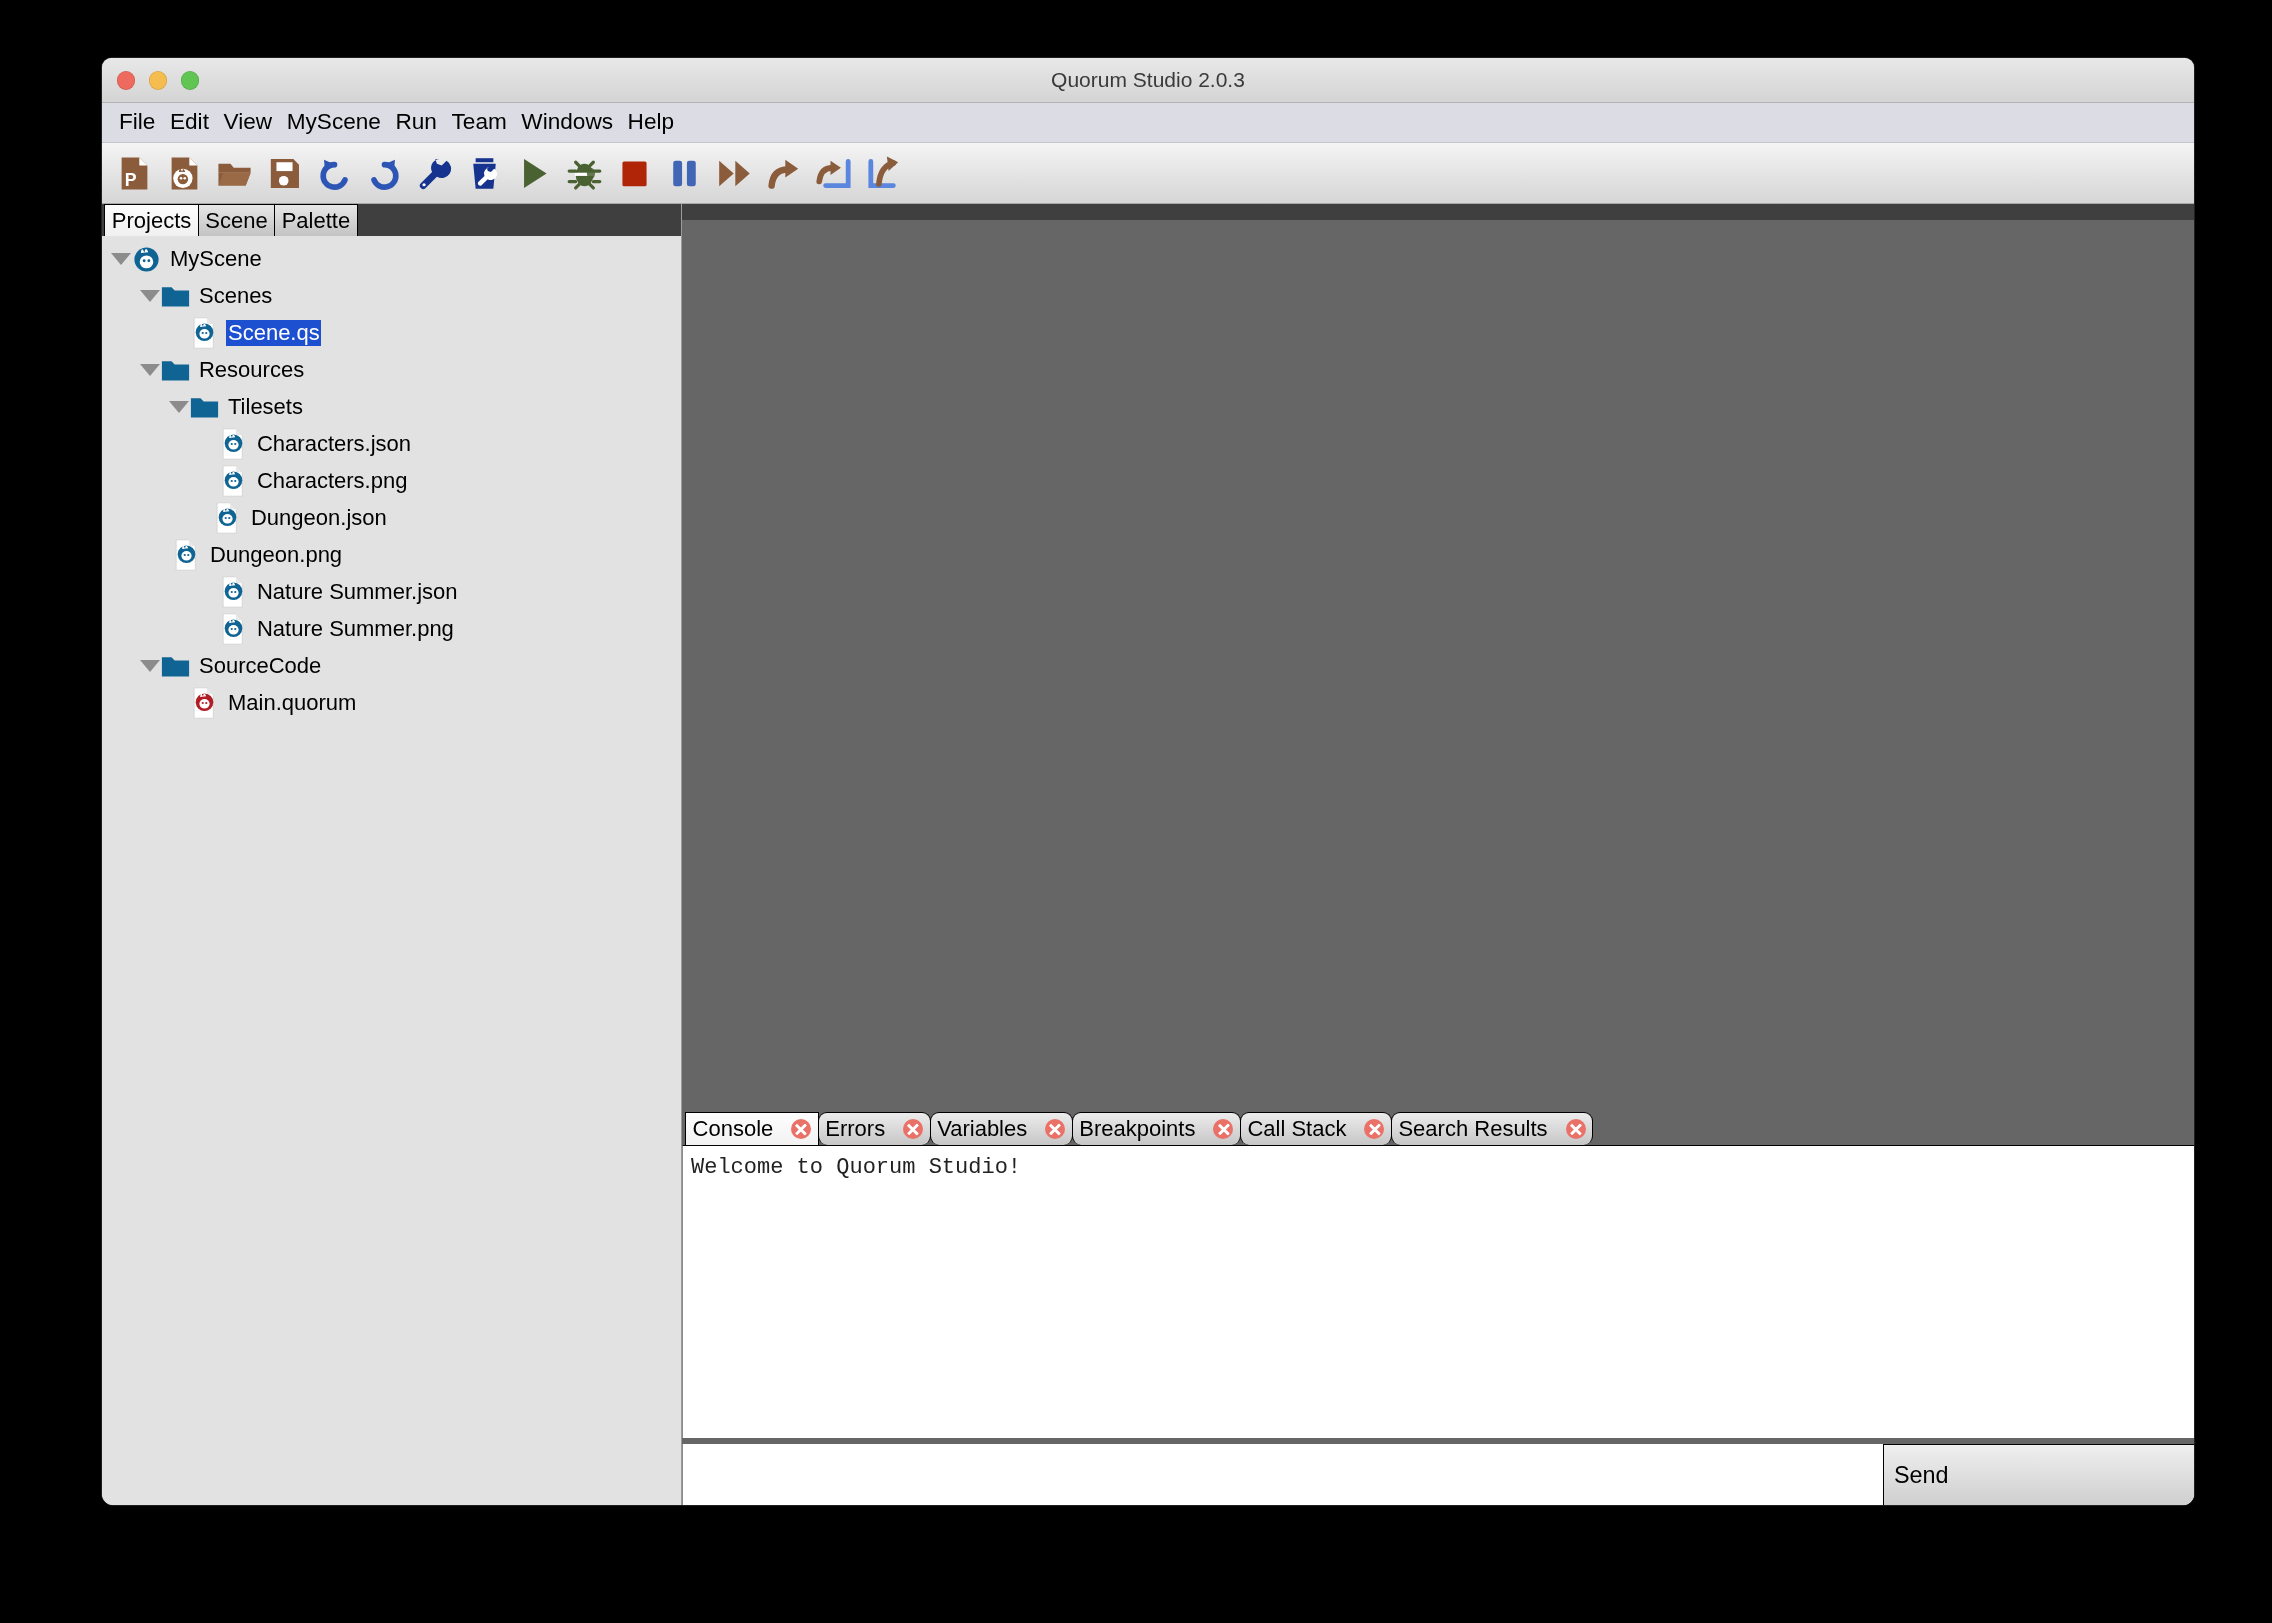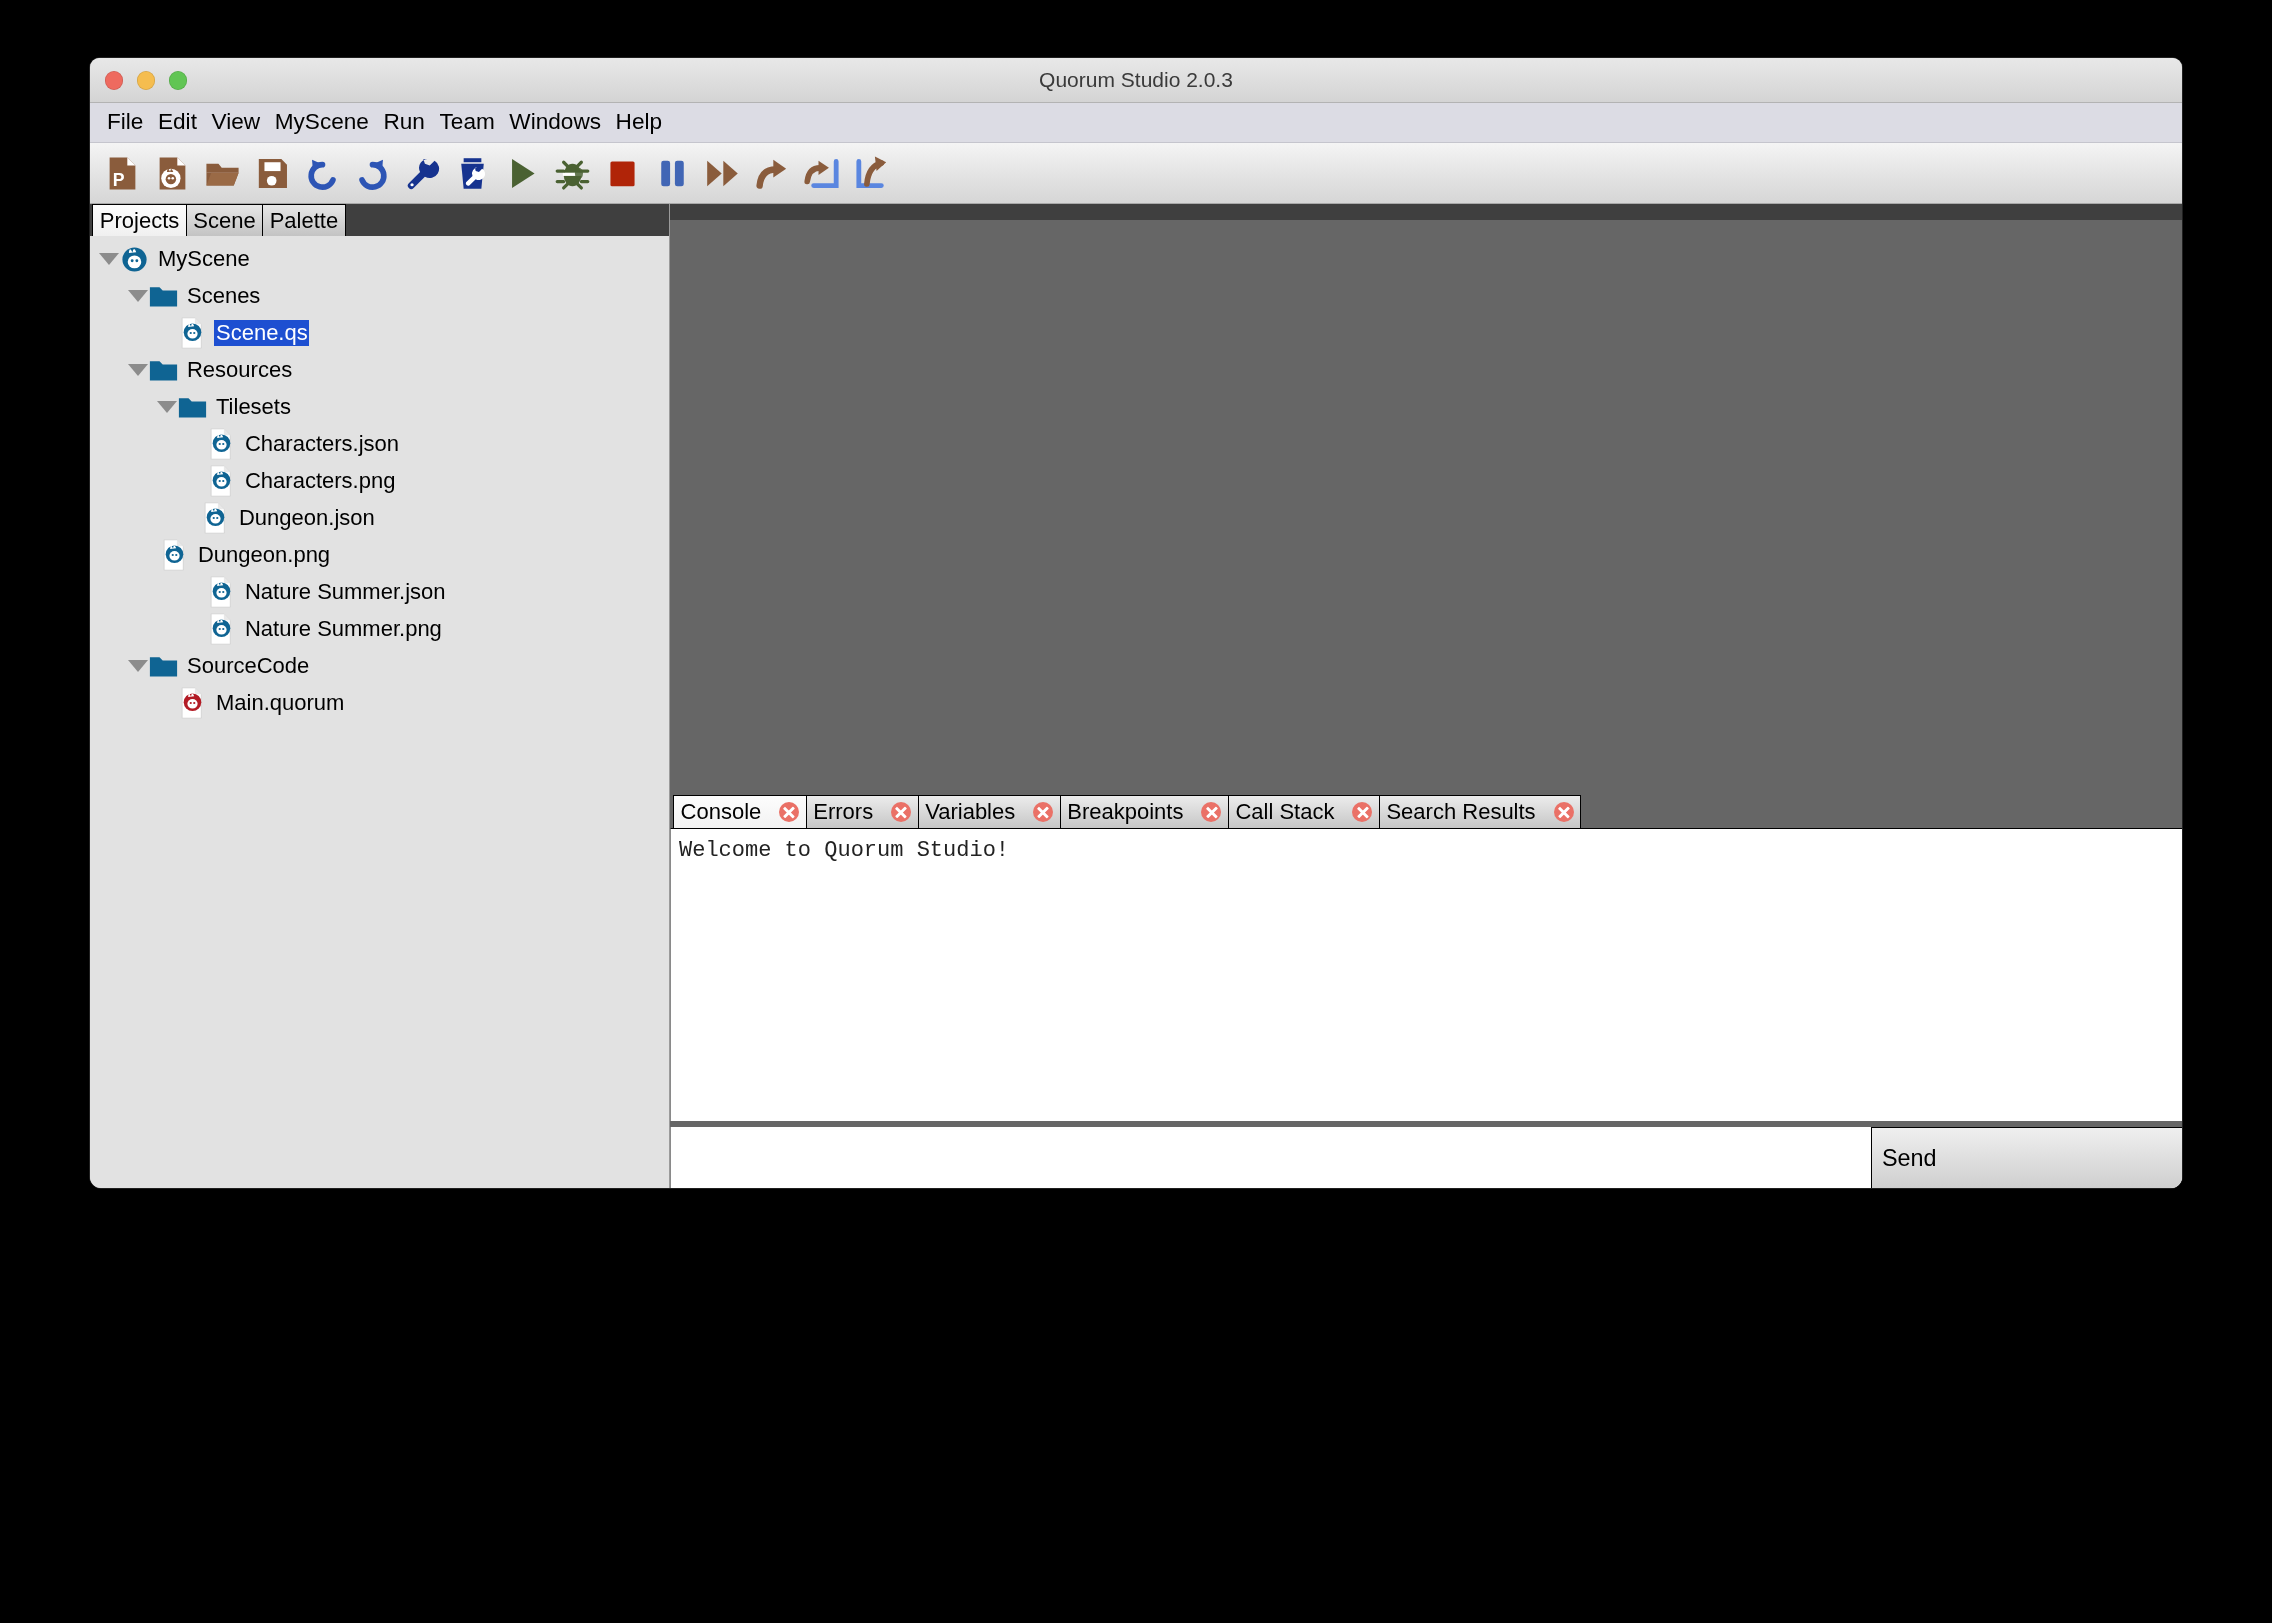--- a/index.html
+++ b/index.html
@@ -4,22 +4,22 @@
 <style>
   html, body {
     margin: 0; padding: 0;
     width: 2273px; height: 1623px;
     background: #000;
     overflow: hidden;
     font-family: "Liberation Sans", sans-serif;
   }
   #window {
     position: absolute;
-    left: 90px; top: 58px;
-    width: 2092px; height: 1130px;
+    left: 102px; top: 58px;
+    width: 2092px; height: 1447px;
     background: #e2e2e2;
     border-radius: 9.7px 9.7px 11.3px 11.3px;
     box-shadow: 0 0 0 0.8px #2a2a2a;
     overflow: hidden;
     display: flex;
     flex-direction: column;
   }
   
   #titlebar {
     height: 44px;
@@ -164,21 +164,21 @@
     gap: 18px;
     height: 32px;
     padding: 0 6.4px;
     border: 0.8px solid #000;
     border-bottom: none;
     margin-right: -0.8px;
     font-size: 22px;
     color: #000;
   }
   .btab.active { background: linear-gradient(to bottom, #fdfdfd 0%, #f2f2f2 100%); }
-  .btab.inactive { background: linear-gradient(to bottom, #ececec 0%, #c6c6c6 100%); }
+  .btab.inactive { background: linear-gradient(to bottom, #ececec 0%, #c6c6c6 100%); border-radius: 9px; }
   .closex {
     width: 20px; height: 20px; border-radius: 50%;
     background: #ea7167;
     position: relative;
     flex: 0 0 20px;
   }
   .closex::before, .closex::after {
     content: "";
     position: absolute;
     left: 3.2px; top: 8.9px;

